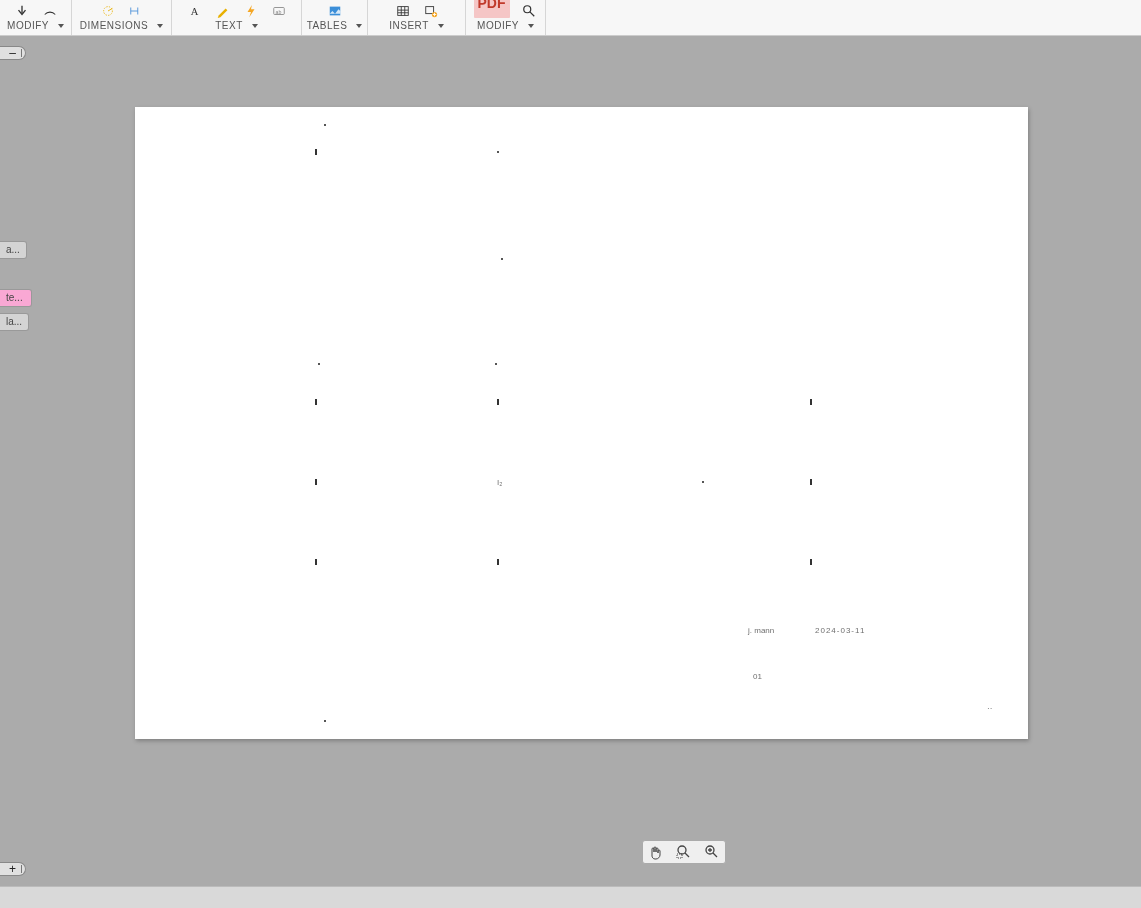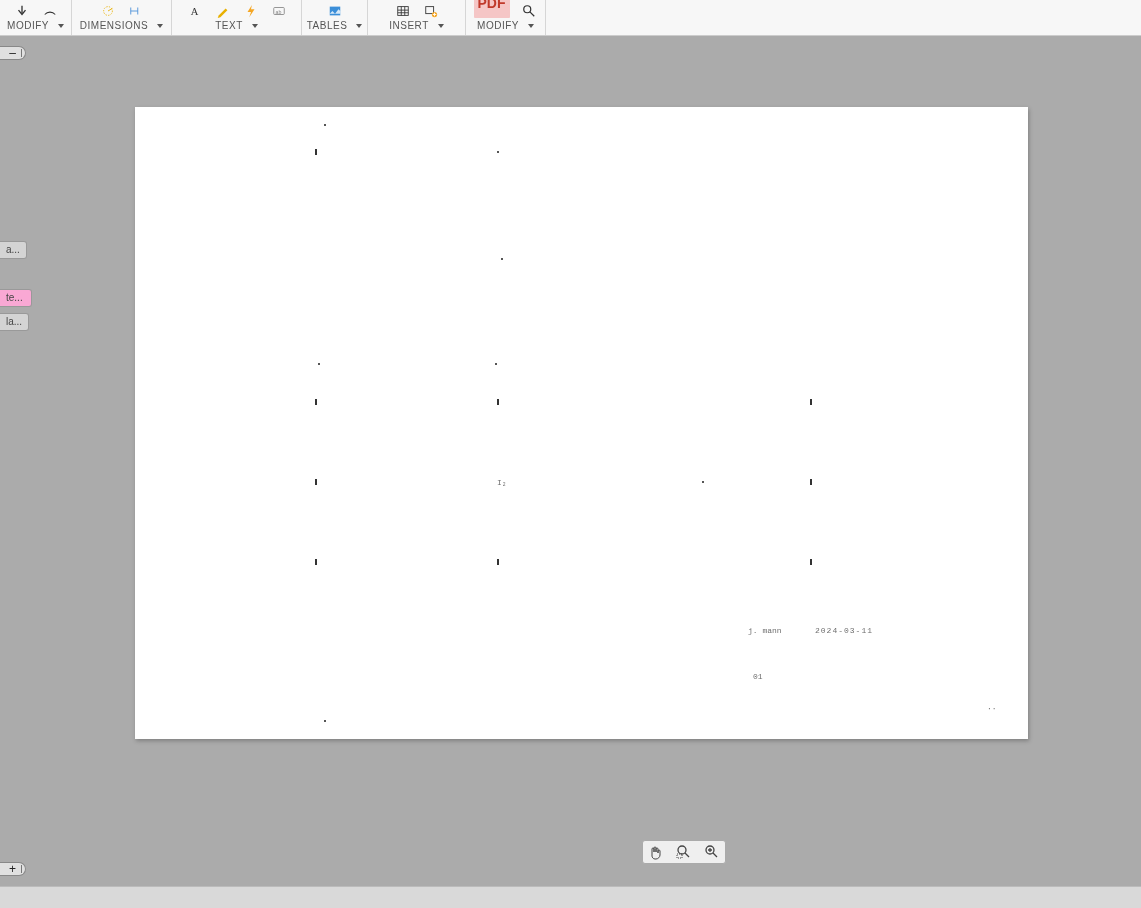--- a/index.html
+++ b/index.html
@@ -101,21 +101,20 @@
     width: 893px;
     height: 632px;
     background: #ffffff;
     box-shadow: 1px 2px 4px rgba(0,0,0,0.25);
   }
   .canvas-mark {
     position: absolute;
     font-size: 8px;
     color: rgba(0,0,0,0.6);
     line-height: 8px;
-    font-family: Liberation Mono, monospace;
   }
   .tick { width:2px; height:6px; background:#333; position:absolute; }
   .dot  { width:2px; height:2px; background:#555; position:absolute; }
 
   
   .zoom-tools {
     position: absolute;
     left: 642px;
     bottom: 22px;
     display: flex;

